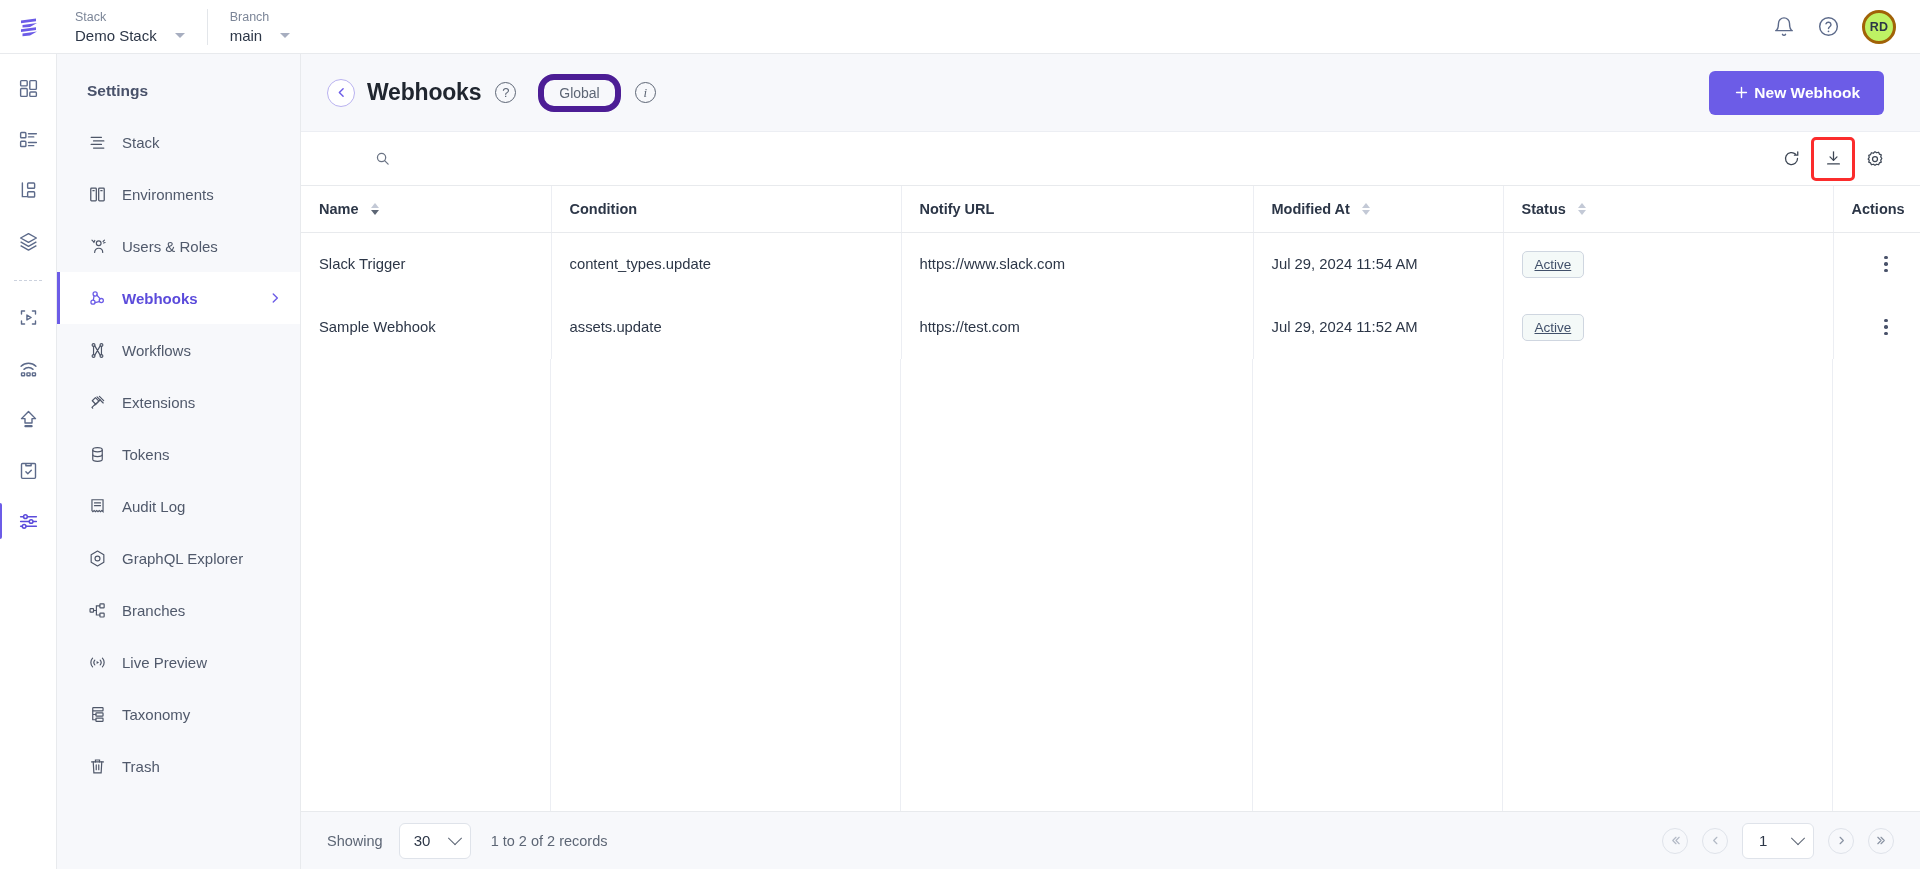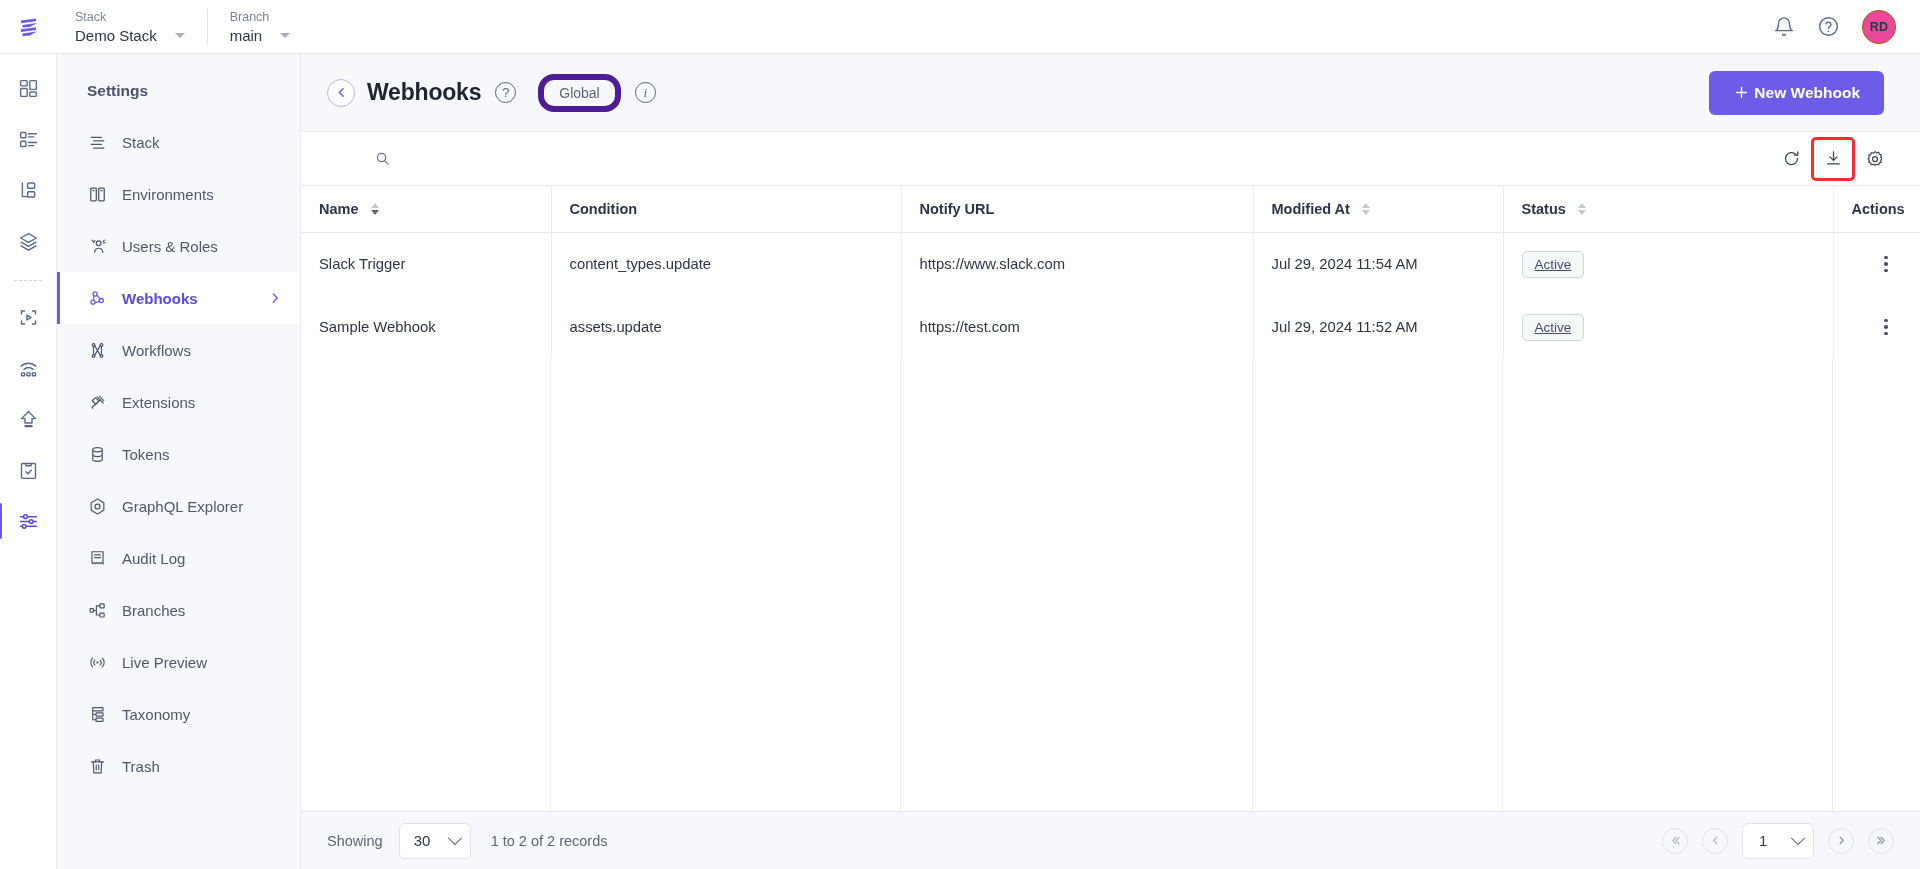--- a/index.html
+++ b/index.html
@@ -28,21 +28,21 @@
   }
   .ctx-group { display: flex; align-items: center; margin-left: 18px; }
   .ctx-block { padding: 0 22px 0 0; display: flex; flex-direction: column; justify-content: center; }
   .ctx-block.with-div { border-right: 1px solid #e3e6ea; padding-right: 22px; margin-right: 22px; }
   .ctx-label { font-size: 12.5px; color: #7c8698; line-height: 17px; }
   .ctx-value { font-size: 15px; color: #2c3647; font-weight: 400; line-height: 19px; display: flex; align-items: center; gap: 18px; }
   .caret-dn { width: 0; height: 0; border-left: 5px solid transparent; border-right: 5px solid transparent; border-top: 5px solid #a7aec0; display: inline-block; }
   .topbar-right { margin-left: auto; display: flex; align-items: center; gap: 22px; }
   .avatar-initials {
     width: 34px; height: 34px; border-radius: 50%;
-    background: #ec4899; border: 1px solid #a16207;
+    background: #bef264; border: 3px solid #a16207;
     display: flex; align-items: center; justify-content: center;
     font-size: 12.5px; font-weight: bold; color: #2c3647; letter-spacing: .3px;
   }
 
   
   .body-split { flex: 1; display: flex; min-height: 0; }
 
   
   .icon-rail {
     width: 57px; min-width: 57px;
@@ -437,36 +437,36 @@
               <ellipse cx="12" cy="6" rx="6" ry="2.6"></ellipse>
               <path d="M6 6v12c0 1.4 2.7 2.6 6 2.6s6-1.2 6-2.6V6"></path>
               <path d="M6 12c0 1.4 2.7 2.6 6 2.6s6-1.2 6-2.6"></path>
             </svg>
         </span>
         <span>Tokens</span>
       </div>
 
       <div class="nav-item">
         <span class="nav-ico">
+          <svg width="19" height="19" viewBox="0 0 24 24" fill="none" stroke="currentColor" stroke-width="1.5" stroke-linecap="round">
+              <path d="M5 3.5h14v15l-1.6-1.3-1.6 1.3-1.6-1.3-1.6 1.3-1.6-1.3L9.4 18.5 7.8 17.2 6.2 18.5 5 17.2z"></path>
+              <path d="M8.2 7.5h7.6M8.2 11h7.6"></path>
+            </svg>
+        </span>
+        <span>Audit Log</span>
+      </div>
+
+      <div class="nav-item">
+        <span class="nav-ico">
           <svg width="19" height="19" viewBox="0 0 24 24" fill="none" stroke="currentColor" stroke-width="1.5" stroke-linejoin="round">
               <path d="M12 2.6 20 7.2v9.6L12 21.4 4 16.8V7.2z"></path>
               <circle cx="12" cy="12" r="3.1"></circle>
             </svg>
         </span>
         <span>GraphQL Explorer</span>
-      </div>
-
-      <div class="nav-item">
-        <span class="nav-ico">
-          <svg width="19" height="19" viewBox="0 0 24 24" fill="none" stroke="currentColor" stroke-width="1.5" stroke-linecap="round">
-              <path d="M5 3.5h14v15l-1.6-1.3-1.6 1.3-1.6-1.3-1.6 1.3-1.6-1.3L9.4 18.5 7.8 17.2 6.2 18.5 5 17.2z"></path>
-              <path d="M8.2 7.5h7.6M8.2 11h7.6"></path>
-            </svg>
-        </span>
-        <span>Audit Log</span>
       </div>
 
       <div class="nav-item">
         <span class="nav-ico">
           <svg width="19" height="19" viewBox="0 0 24 24" fill="none" stroke="currentColor" stroke-width="1.5">
               <rect x="2.6" y="9.6" width="4.4" height="4.4" rx="0.8"></rect>
               <rect x="15" y="3.6" width="5.4" height="5" rx="0.8"></rect>
               <rect x="15" y="15.2" width="5.4" height="5" rx="0.8"></rect>
               <path d="M7 12h3.6v-5.9H15M10.6 12v5.7H15" stroke-linecap="round"></path>
             </svg>

